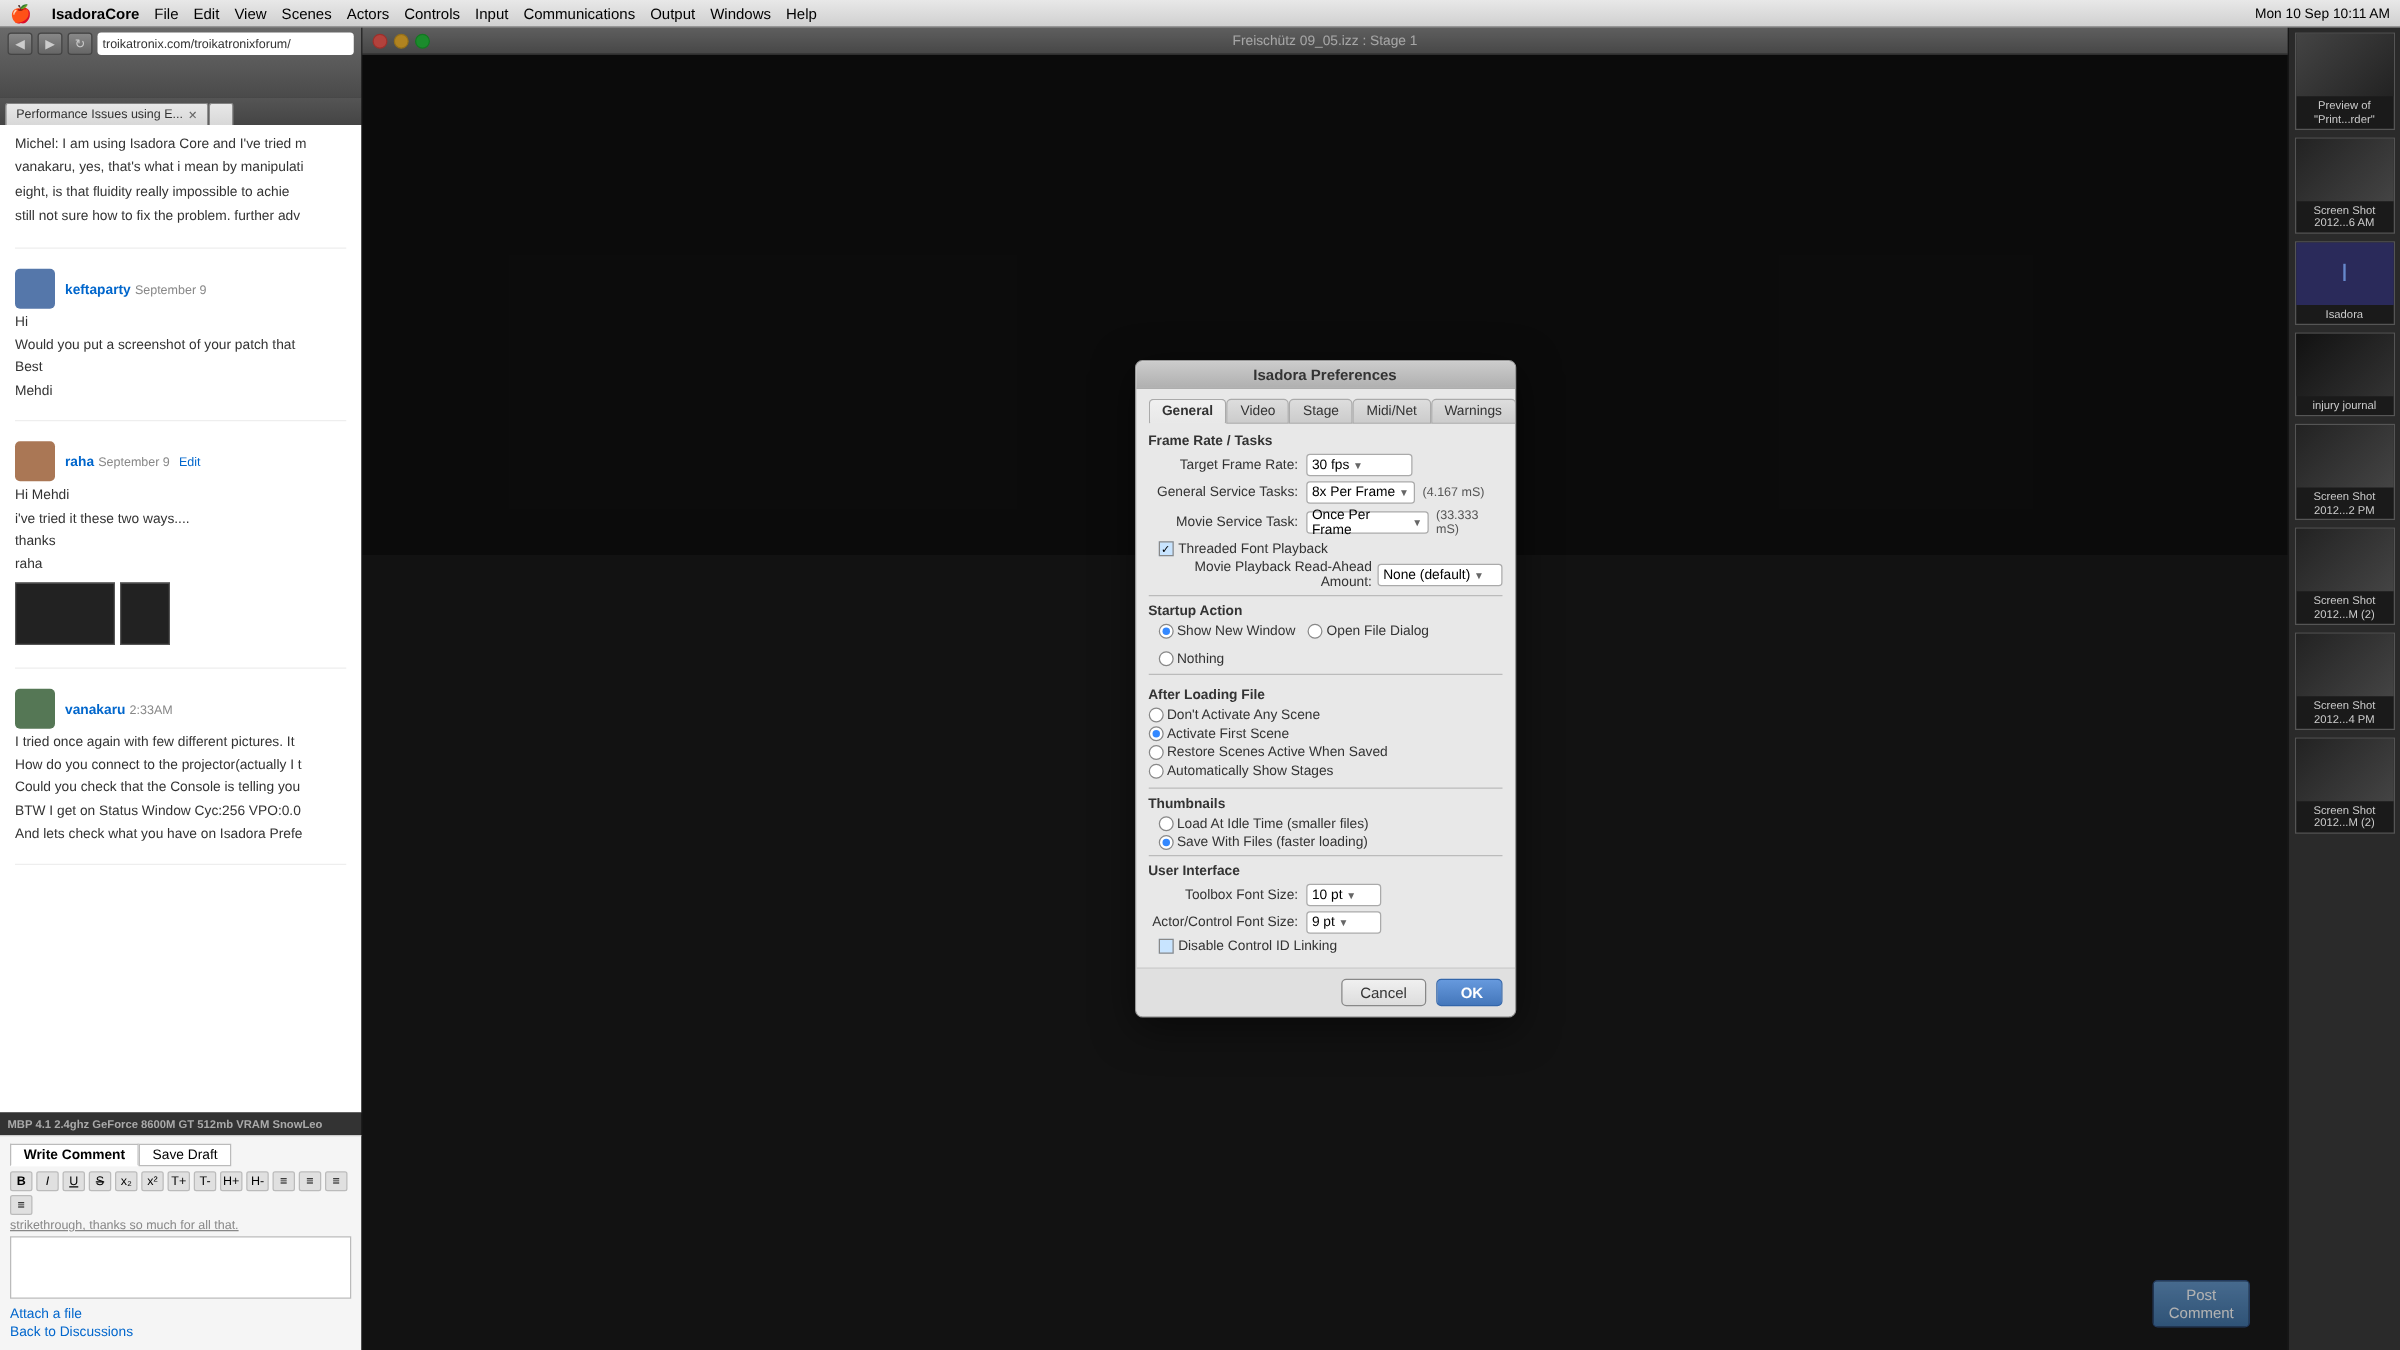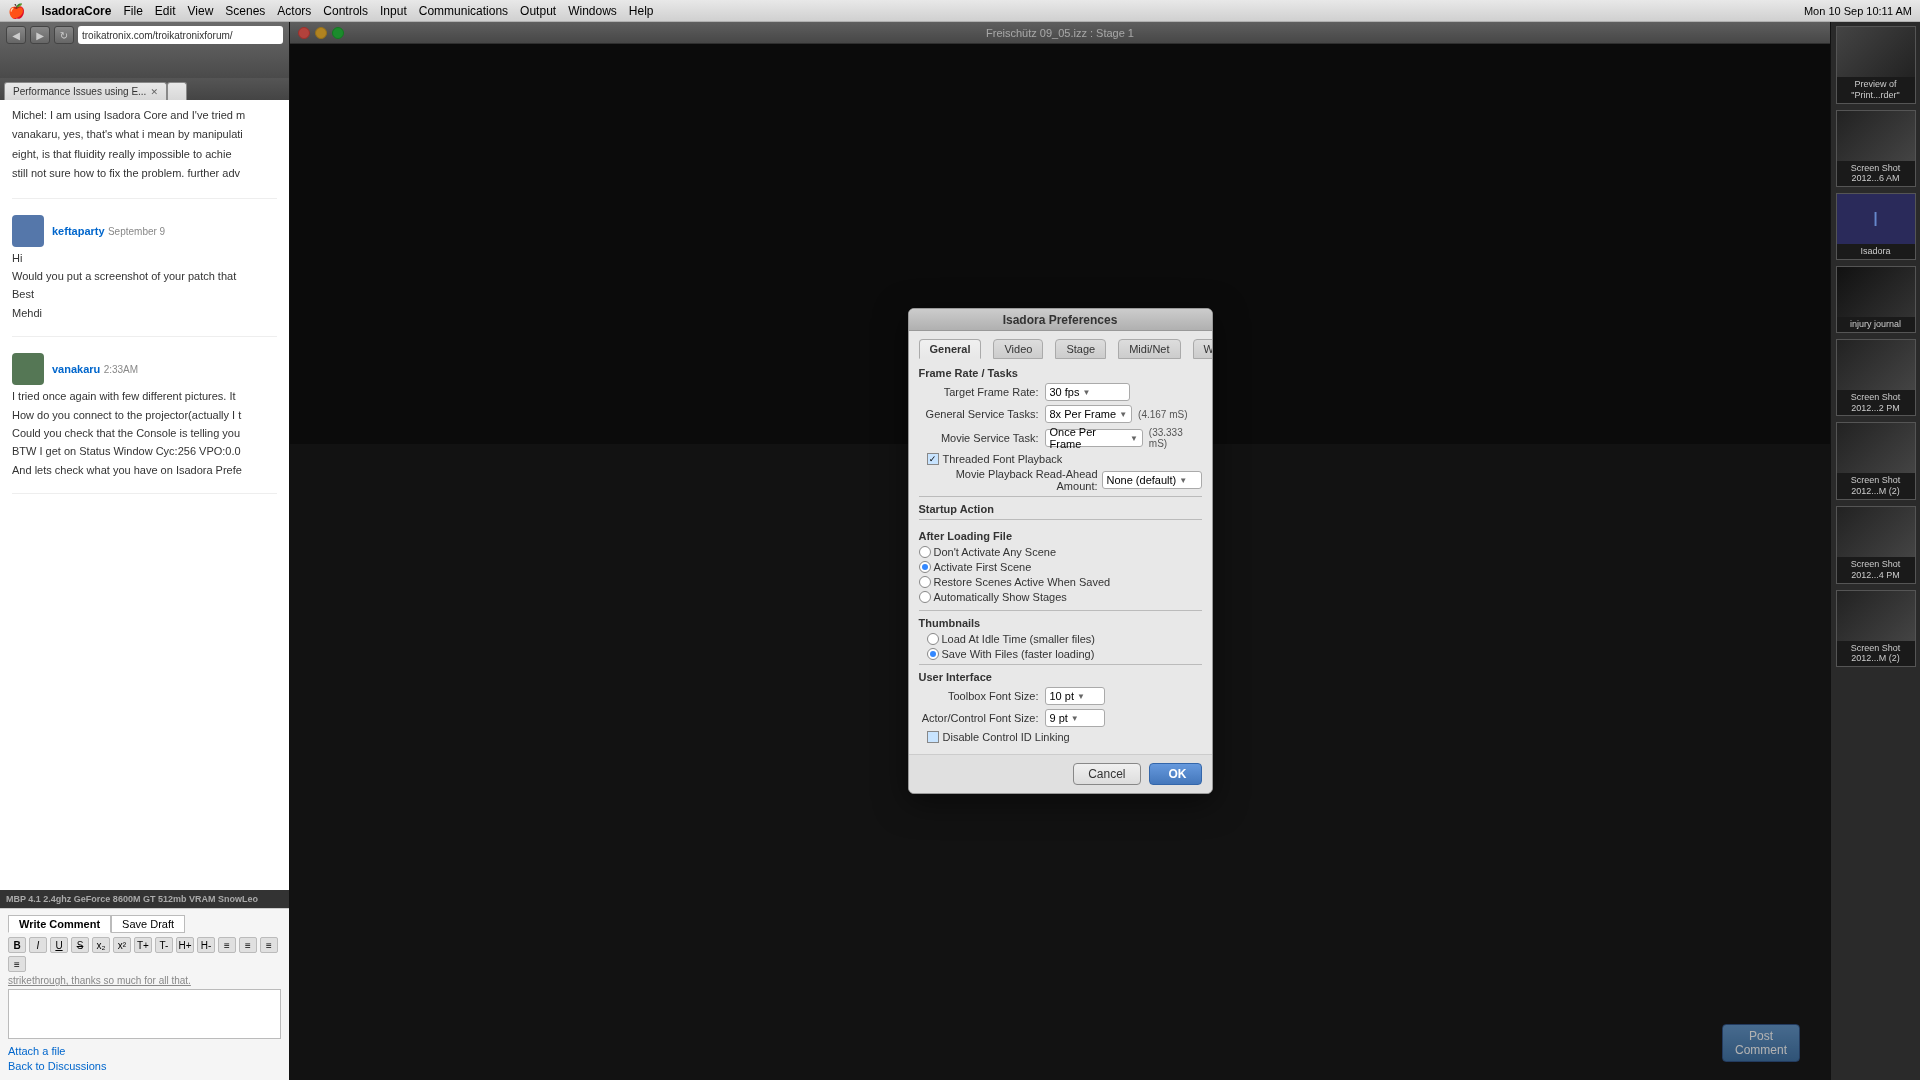--- a/index.html
+++ b/index.html
@@ -382,21 +382,21 @@
       font-weight: bold;
       color: #333;
     }
     .prefs-body {
       padding: 8px 10px;
     }
 
     
     .prefs-tabs {
       display: flex;
-      gap: 12px;
+      gap: 0;
       margin-bottom: 8px;
       align-items: flex-end;
     }
     .prefs-tab {
       padding: 3px 10px;
       font-size: 11px;
       border: 1px solid #aaa;
       background: linear-gradient(to bottom, #ddd, #ccc);
       cursor: pointer;
       border-radius: 4px 4px 0 0;
@@ -617,20 +617,40 @@
           </div>
         </div>
         <div class="post-text">
           <p>Hi</p>
           <p>Would you put a screenshot of your patch that</p>
           <p>Best</p>
           <p>Mehdi</p>
         </div>
       </div>
 
+      <div class="post-entry">
+        <div class="post-header">
+          <div class="avatar raha"></div>
+          <div>
+            <span class="post-author">raha</span>
+            <span class="post-date">September 9</span>
+            <span class="post-edit">Edit</span>
+          </div>
+        </div>
+        <div class="post-text">
+          <p>Hi Mehdi</p>
+          <p>i've tried it these two ways....</p>
+          <p>thanks</p>
+          <p>raha</p>
+        </div>
+        <div class="thumbnail-row">
+          <div class="thumb"></div>
+          <div class="thumb partial"></div>
+        </div>
+      </div>
 
       <div class="post-entry">
         <div class="post-header">
           <div class="avatar vanakaru"></div>
           <div>
             <span class="post-author">vanakaru</span>
             <span class="post-date">2:33AM</span>
           </div>
         </div>
         <div class="post-text">
@@ -754,20 +774,34 @@
             <span class="pref-label" style="min-width:auto;">Movie Playback Read-Ahead Amount:</span>
             <div class="pref-select" style="min-width:100px;">
               <span>None (default)</span>
               <span class="pref-select-arrow">▼</span>
             </div>
           </div>
 
           <hr class="pref-divider">
 
           <div class="pref-section-title">Startup Action</div>
+          <div class="radio-group" style="margin-bottom:6px; margin-left:8px;">
+            <div class="radio-item">
+              <div class="radio-dot selected"></div>
+              <span class="radio-label">Show New Window</span>
+            </div>
+            <div class="radio-item">
+              <div class="radio-dot"></div>
+              <span class="radio-label">Open File Dialog</span>
+            </div>
+            <div class="radio-item">
+              <div class="radio-dot"></div>
+              <span class="radio-label">Nothing</span>
+            </div>
+          </div>
 
           <hr class="pref-divider">
 
           <div class="two-col">
             <div class="two-col-left">
               <div class="pref-section-title">After Loading File</div>
               <div class="radio-item" style="margin-bottom:3px;">
                 <div class="radio-dot"></div>
                 <span class="radio-label">Don't Activate Any Scene</span>
               </div>

